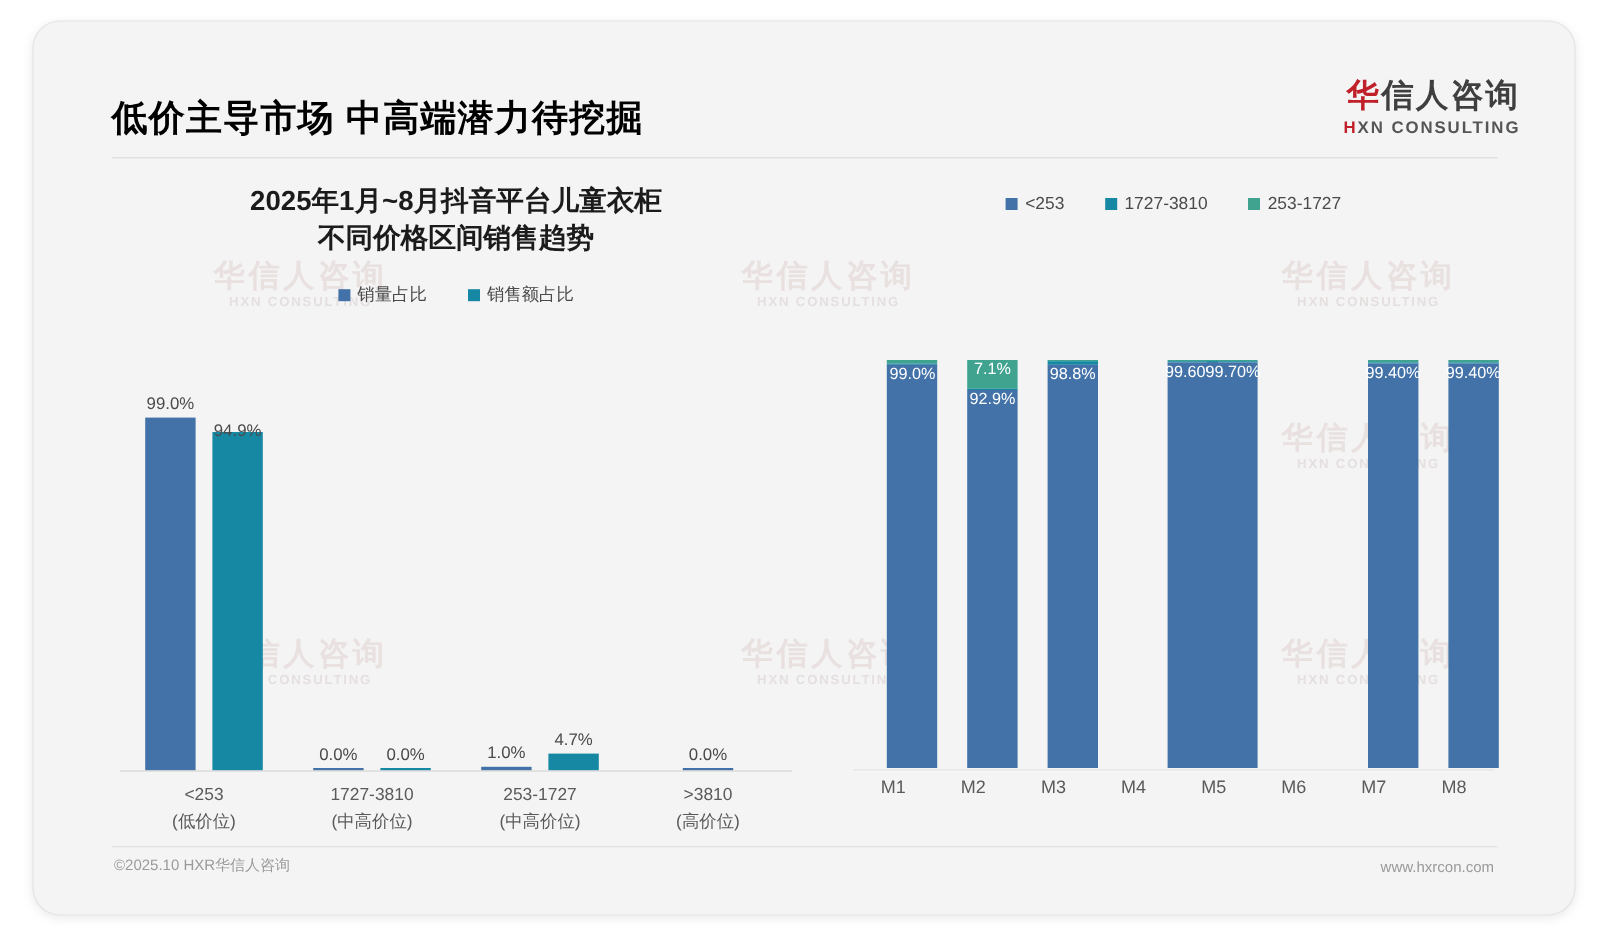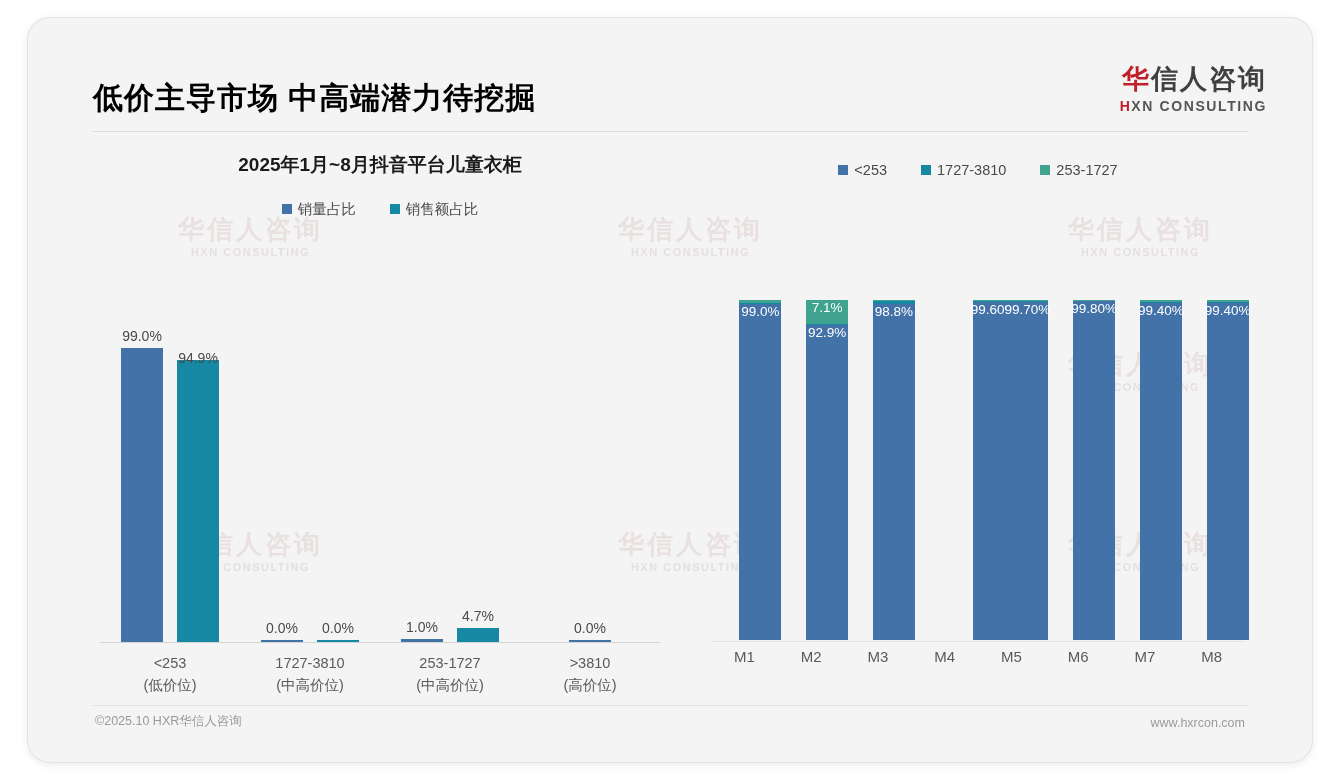--- a/index.html
+++ b/index.html
@@ -53,21 +53,21 @@
   }
   .wm .l1{font-size:26px;letter-spacing:3px;display:block;}
   .wm .l2{font-size:11px;letter-spacing:1.5px;display:block;color:#cfc0c0;}
 
   
   .panel{position:absolute;top:122px;height:560px;}
   .panel-left{left:62px;width:580px;}
   .panel-right{left:665px;width:570px;}
 
   .chart-title{
-    text-align:center;font-size:19px;font-weight:bold;color:#1b1b1b;
+    text-align:center;font-size:23px;font-weight:bold;color:#1b1b1b;
     line-height:1.35;margin-top:12px;
   }
   .chart-title .l2{display:block;}
 
   .legend{
     display:flex;justify-content:center;align-items:center;
     margin-top:22px;
   }
   .legend-item{display:flex;align-items:center;margin:0 17px;}
   .legend-swatch{width:10px;height:10px;margin-right:6px;display:inline-block;}
@@ -184,20 +184,21 @@
     <span class="l2">HXN CONSULTING</span>
   </div>
   <div class="wm" style="left:1040px;top:330px;">
     <span class="l1">华信人咨询</span>
     <span class="l2">HXN CONSULTING</span>
   </div>
 
   <div class="panel panel-left">
     <div class="chart-title">
       <span>2025年1月~8月抖音平台儿童衣柜</span>
+      <span class="l2">不同价格区间销售趋势</span>
     </div>
 
     <div class="legend" id="left-legend">
         <div class="legend-item">
           <span class="legend-swatch" style="background: rgb(67, 114, 168);"></span>
           <span class="legend-label">销量占比</span>
         </div>
         <div class="legend-item">
           <span class="legend-swatch" style="background: rgb(22, 136, 164);"></span>
           <span class="legend-label">销售额占比</span>
@@ -318,31 +319,20 @@
           </div>
           <div class="stack" style="left: 279.375px;">
             <div class="seg tiny" style="height: 1.02px; background: rgb(64, 163, 144);">
               <span>0.30%</span>
             </div>
             <div class="seg tiny" style="height: 0.5px; background: rgb(22, 136, 164);">
               <span>0.00%</span>
             </div>
             <div class="seg" style="height: 338.98px; background: rgb(67, 114, 168);">
               <span>99.70%</span>
-            </div>
-          </div>
-          <div class="stack" style="left: 346.125px;">
-            <div class="seg tiny" style="height: 0.68px; background: rgb(64, 163, 144);">
-              <span>0.20%</span>
-            </div>
-            <div class="seg tiny" style="height: 0.5px; background: rgb(22, 136, 164);">
-              <span>0.00%</span>
-            </div>
-            <div class="seg" style="height: 339.32px; background: rgb(67, 114, 168);">
-              <span>99.80%</span>
             </div>
           </div>
           <div class="stack" style="left: 412.875px;">
             <div class="seg tiny" style="height: 2.04px; background: rgb(64, 163, 144);">
               <span>0.60%</span>
             </div>
             <div class="seg tiny" style="height: 0.5px; background: rgb(22, 136, 164);">
               <span>0.00%</span>
             </div>
             <div class="seg" style="height: 337.96px; background: rgb(67, 114, 168);">

